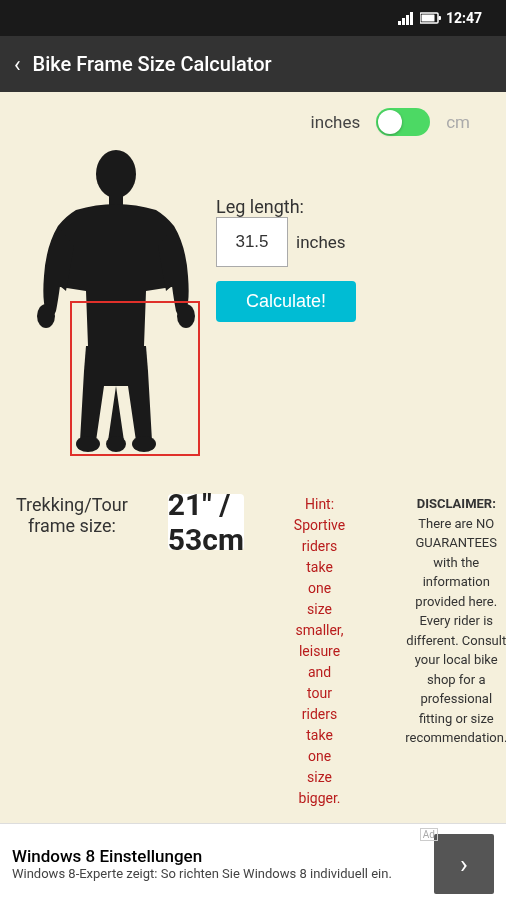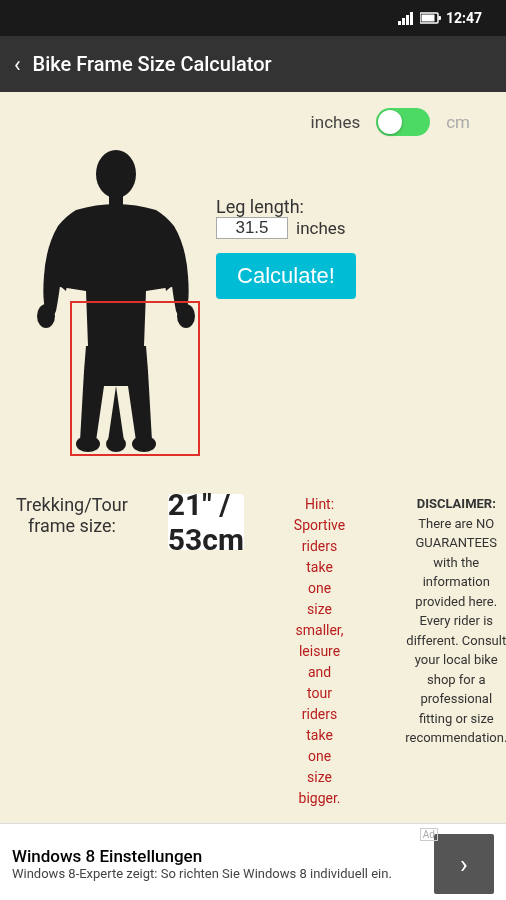--- a/index.html
+++ b/index.html
@@ -139,38 +139,38 @@
       margin-bottom: 0;
     }
     .input-row {
       display: flex;
       align-items: center;
       gap: 8px;
       margin-bottom: 14px;
     }
     .leg-input {
       width: 72px;
-      height: 22px;
+      height: 50px;
       border: 1.5px solid #aaa;
       font-size: 17px;
       text-align: center;
       background: #fff;
       color: #333;
       outline: none;
     }
     .unit-label {
       font-size: 17px;
       color: #333;
     }
     .calculate-btn {
       background: #00bcd4;
       color: #fff;
       border: none;
       border-radius: 4px;
-      font-size: 22px;
+      font-size: 18px;
       padding: 10px 18px;
       cursor: pointer;
       width: 140px;
     }
 
     
     .result-section {
       width: 100%;
       display: flex;
       flex-direction: row;

